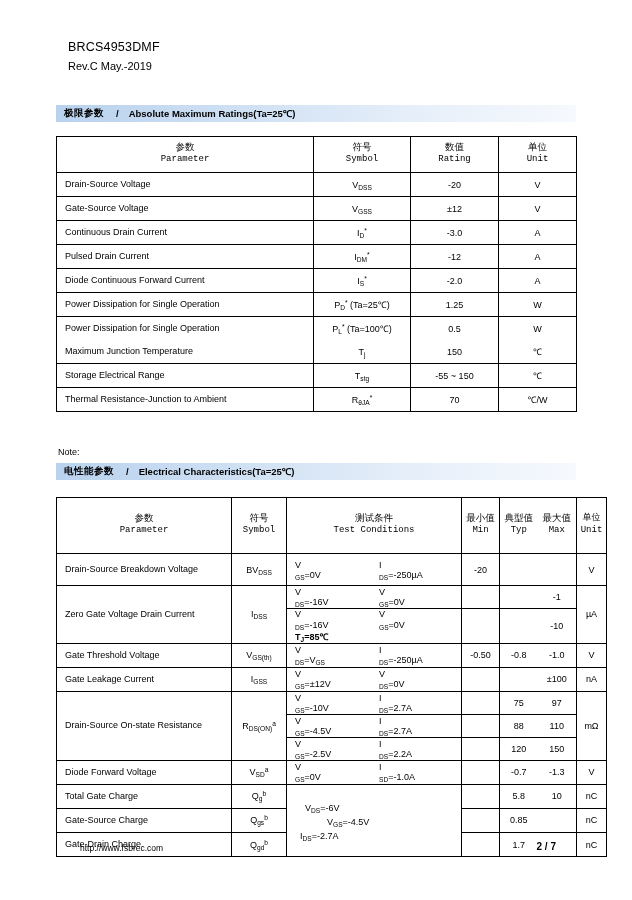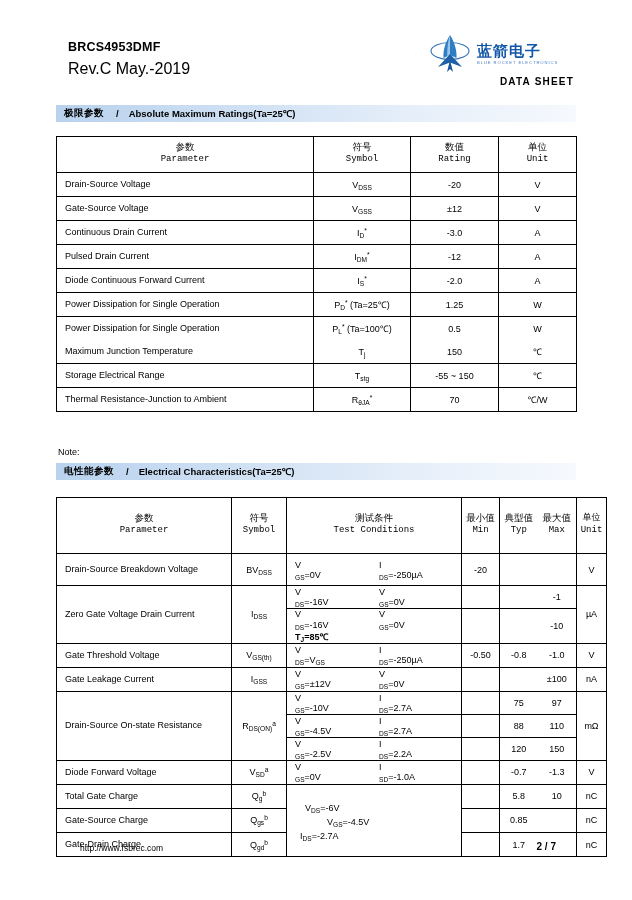--- a/index.html
+++ b/index.html
@@ -19,27 +19,27 @@
   
   .header {
     position: absolute;
     top: 34px; left: 0; right: 0;
     height: 60px;
   }
   .doc-title {
     position: absolute;
     left: 68px; top: 6px;
     font-size: 12.5px;
-    font-weight: bold;
+    font-weight: normal;
     letter-spacing: 0.2px;
   }
   .doc-rev {
     position: absolute;
     left: 68px; top: 26px;
-    font-size: 16px;
+    font-size: 11px;
   }
   .brand {
     position: absolute;
     right: 56px; top: 0px;
     width: 148px;
     height: 62px;
   }
   .brand-top { display: flex; align-items: center; gap: 5px; height: 40px; }
   .rocket-wrap { width: 44px; height: 40px; position: relative; flex: none; }
   .brand-cn {
@@ -125,38 +125,20 @@
 </style>
 </head>
 <body>
 
 <div class="page">
 
   <div class="header">
     <div class="doc-title">BRCS4953DMF</div>
     <div class="doc-rev">Rev.C May.-2019</div>
 
-    <div class="brand">
-      <div class="brand-top">
-        <div class="rocket-wrap">
-          <svg width="44" height="40" viewBox="0 0 44 40">
-            <ellipse cx="22" cy="17" rx="19" ry="8.5" fill="none" stroke="#2f6fb5" stroke-width="1.1"></ellipse>
-            <path d="M22 1 C17 9 15 17 15.5 24 L22 21 L28.5 24 C29 17 27 9 22 1 Z" fill="#2f7ec4"></path>
-            <path d="M22 1 C19.5 9 19 17 19.3 22.4 L22 21 Z" fill="#9cc6e8"></path>
-            <path d="M22 20 L34 33 L22 28.5 L10 33 Z" fill="#1d5fa8"></path>
-            <path d="M22 26 L25 38 L22 35 L19 38 Z" fill="#17539a"></path>
-          </svg>
-        </div>
-        <div>
-          <div class="brand-cn">蓝箭电子</div>
-          <div class="brand-en">BLUE ROCKET ELECTRONICS</div>
-        </div>
-      </div>
-      <div class="datasheet-label">DATA SHEET</div>
-    </div>
   </div>
 
   <div class="section-bar" style="top:105px">
     <span class="cn">极限参数</span>
     <span class="slash">/</span>
     <span class="en">Absolute Maximum Ratings(Ta=25℃)</span>
   </div>
 
   <table id="table-amr">
     <colgroup>

